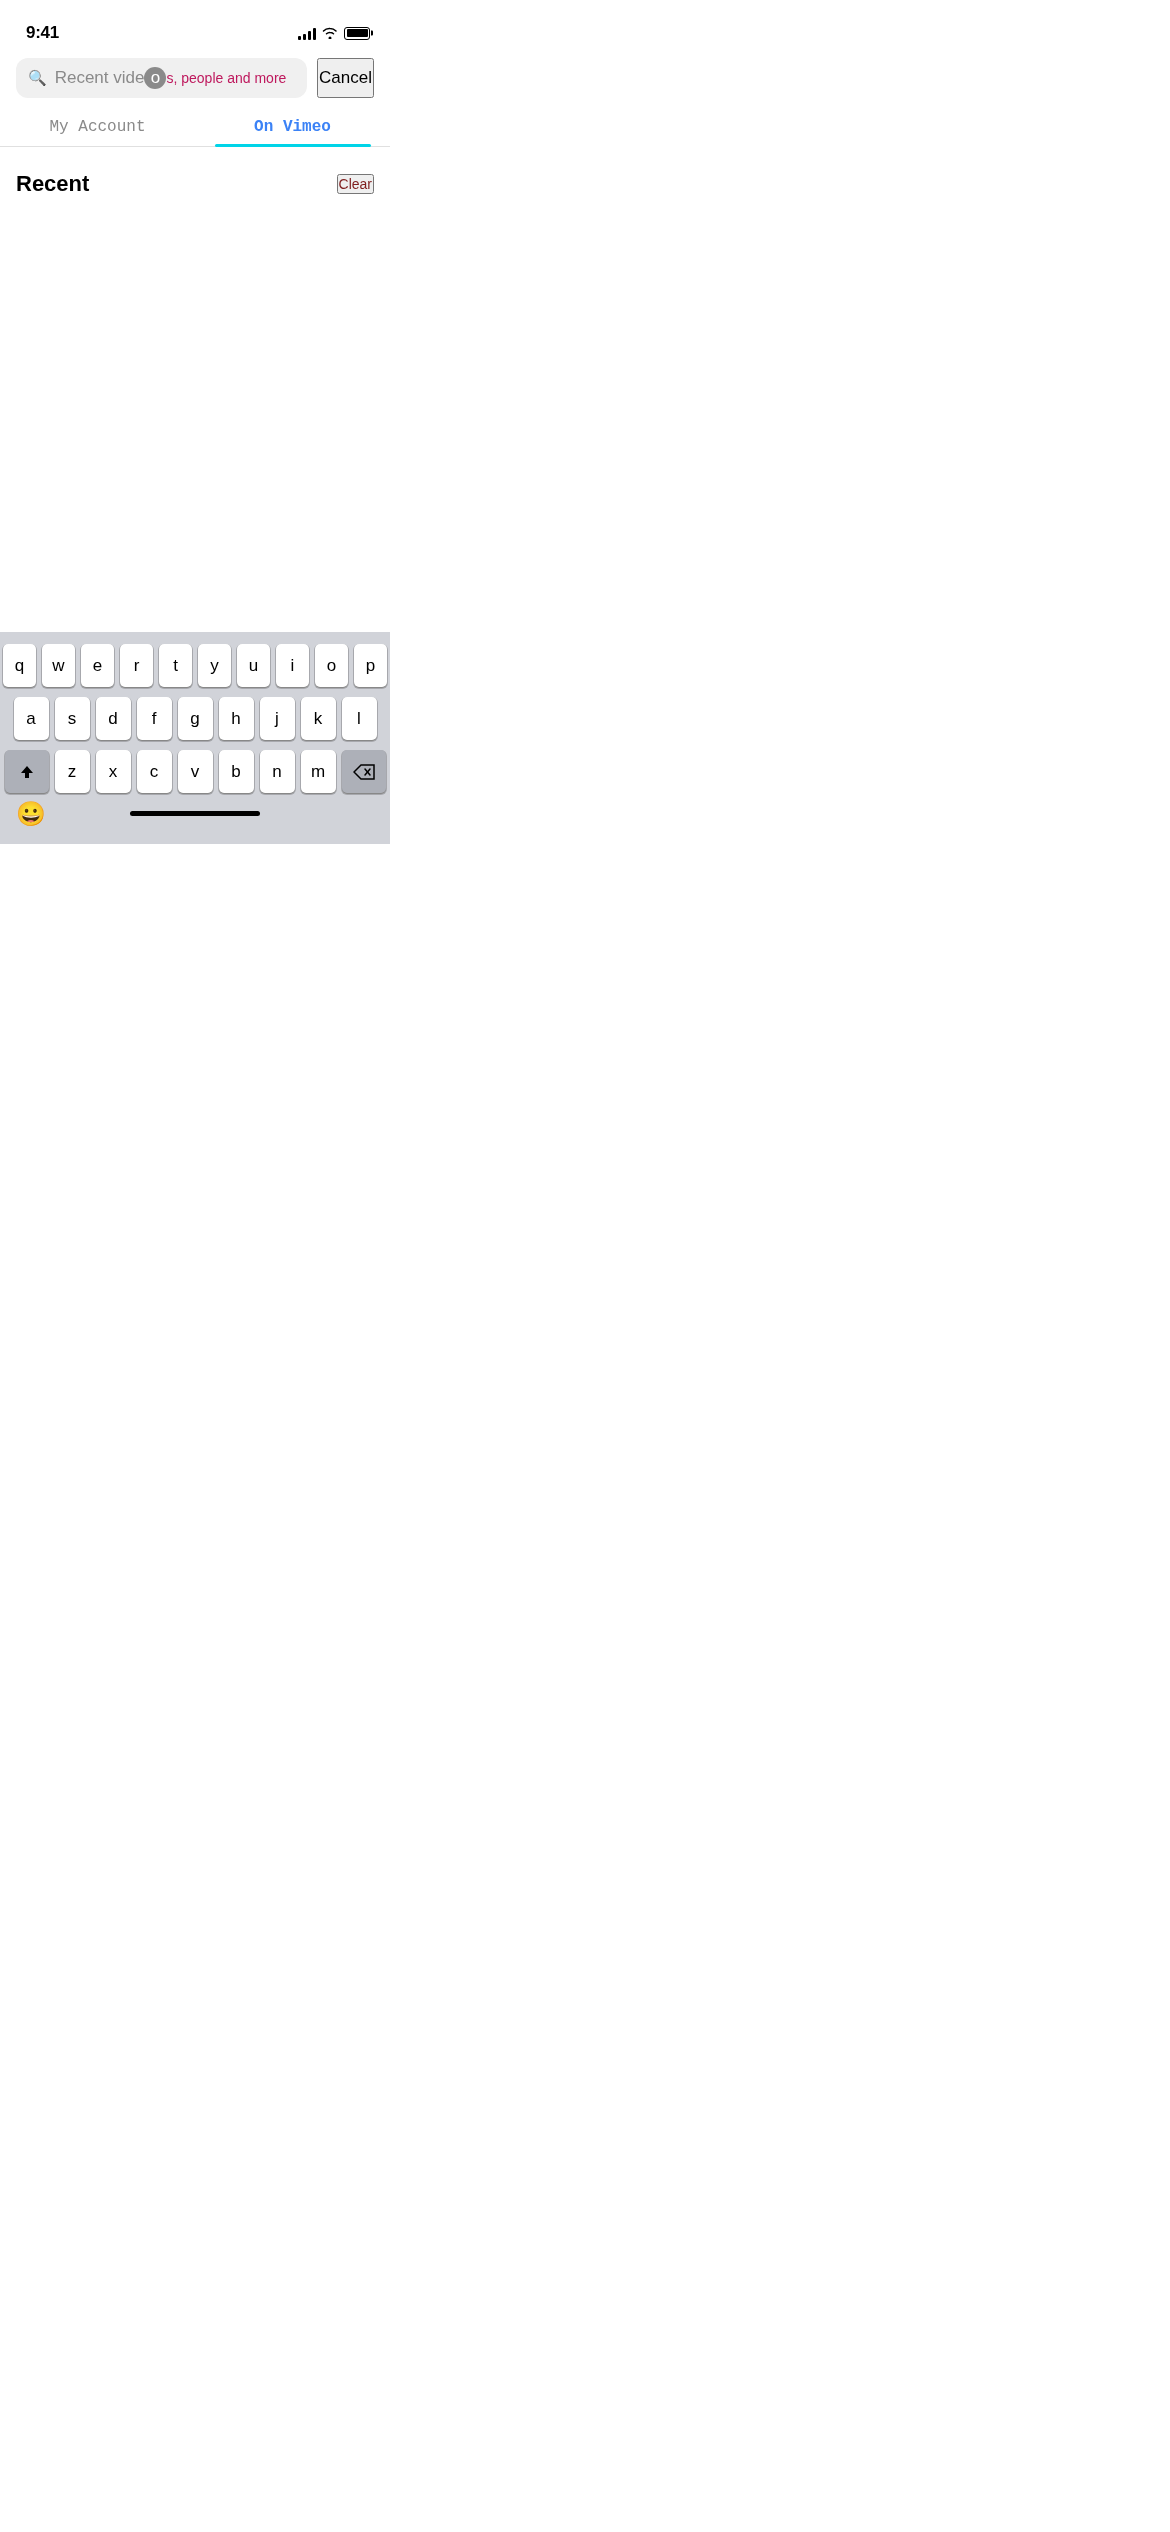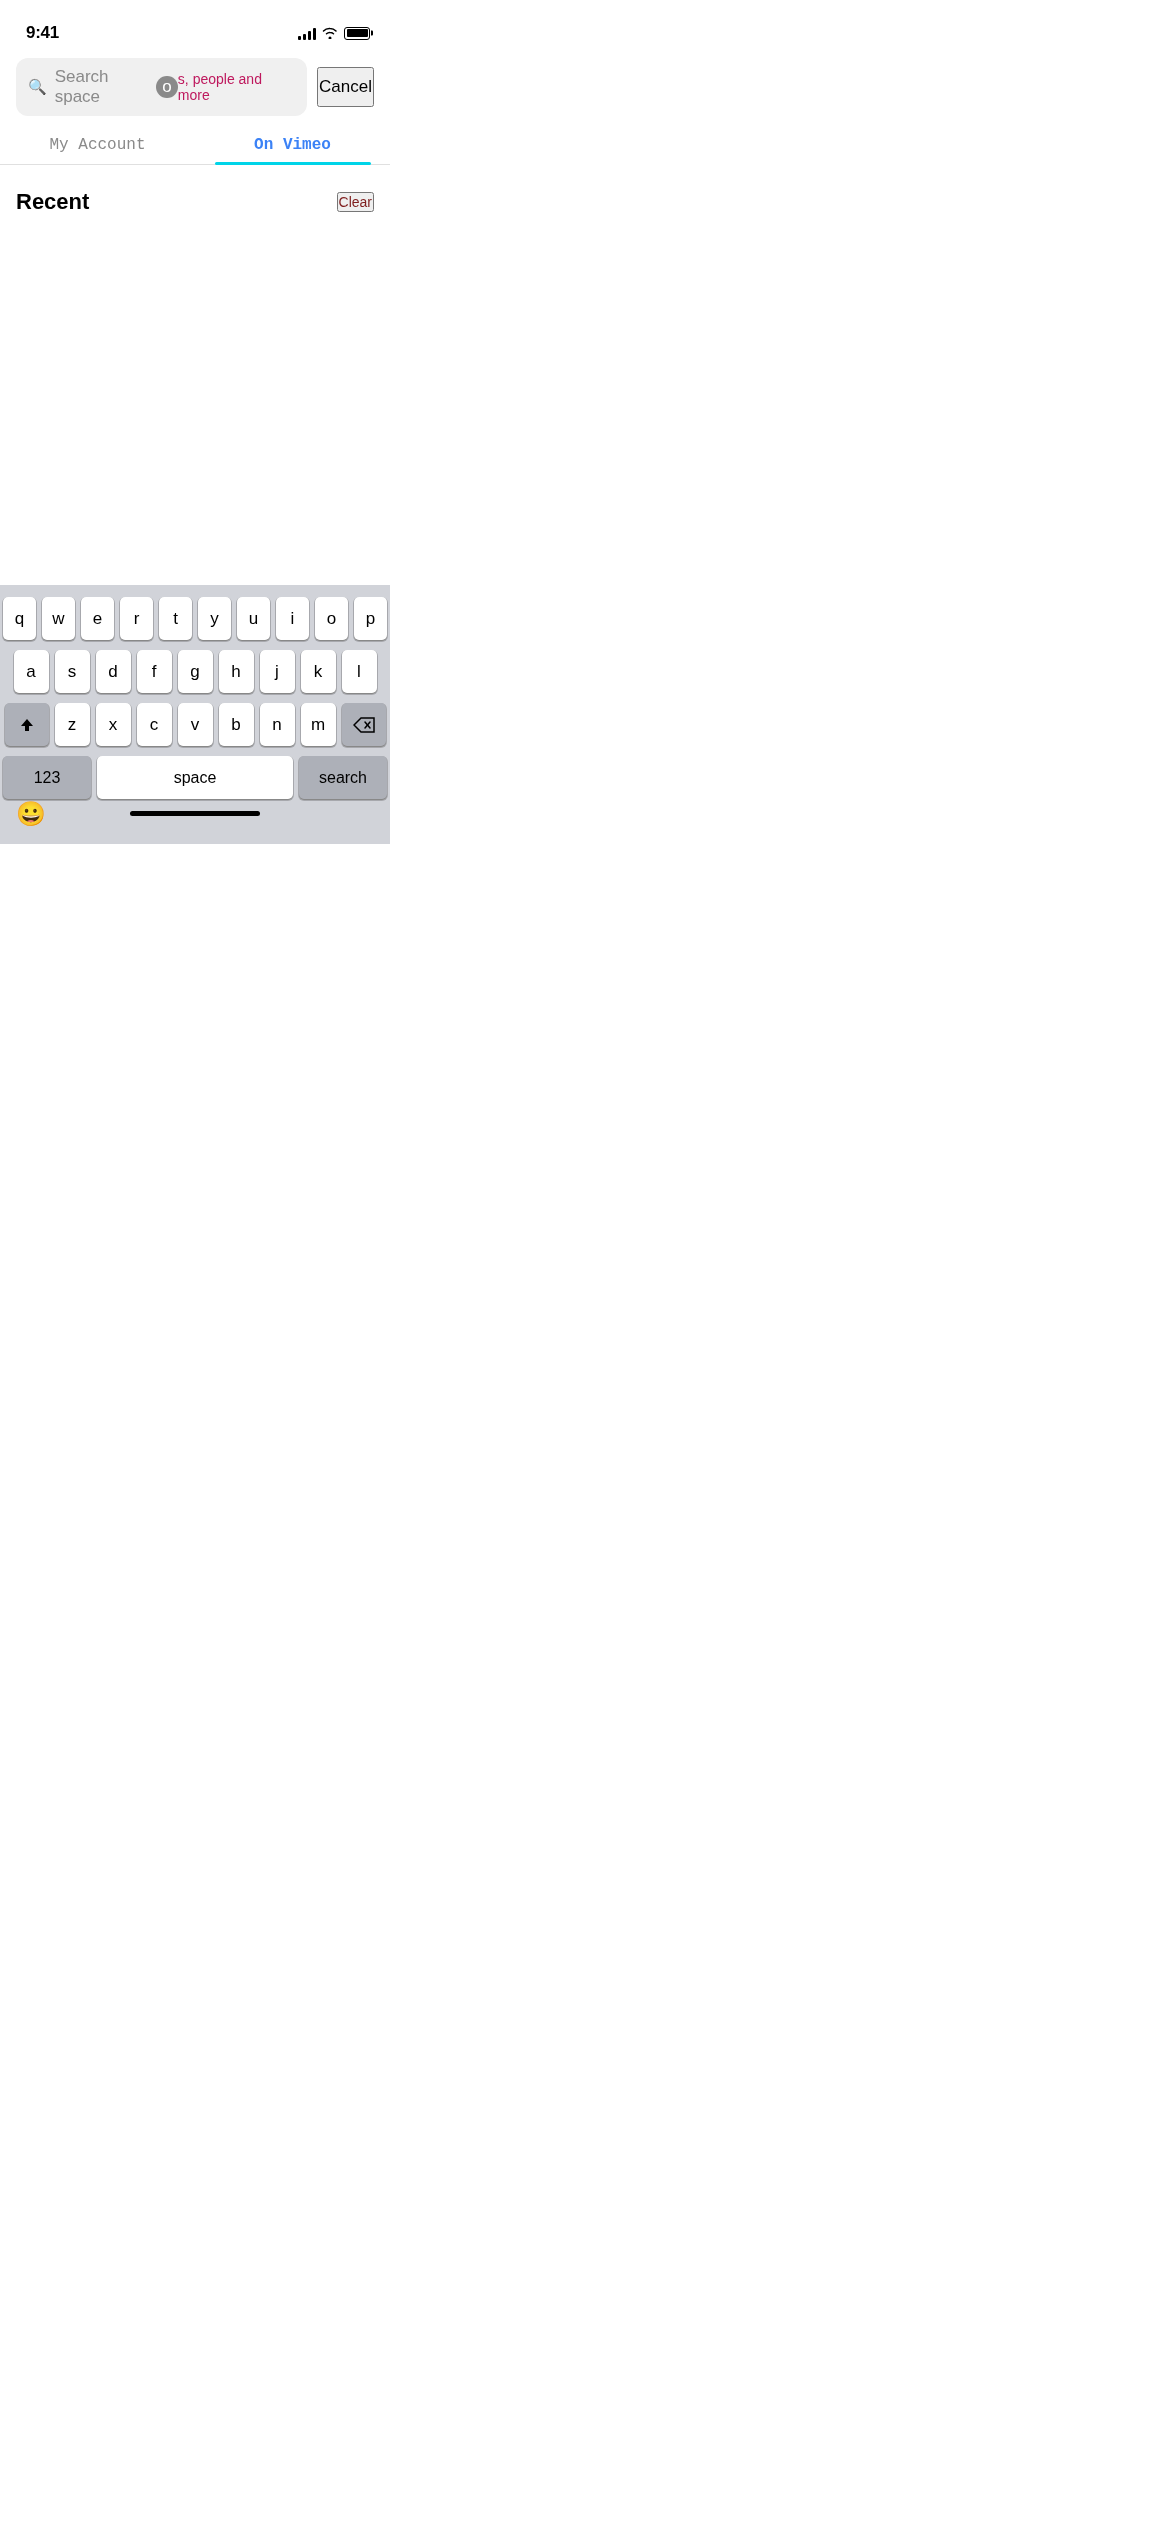--- a/index.html
+++ b/index.html
@@ -331,21 +331,21 @@
     <div class="battery-icon">
       <div class="battery-fill"></div>
     </div>
   </div>
 </div>
 
 <div class="search-bar-container">
   <div class="search-bar">
     <span class="search-bar-icon">🔍</span>
     <div style="display:flex;align-items:center;flex:1;">
-      <span style="font-size:17px;color:#8a8a8a;">Search space</span>
+      <span style="font-size:17px;color:#8a8a8a;">Recent vide</span>
       <span style="width:22px;height:22px;background:#8a8a8a;border-radius:50%;display:inline-flex;align-items:center;justify-content:center;">
         <span style="font-size:17px;color:#fff;">o</span>
       </span>
       <span style="font-size:14px;color:#be185d;">s, people and more</span>
     </div>
   </div>
   <button class="cancel-button">Cancel</button>
 </div>
 
 <div class="tabs-container">
@@ -409,23 +409,18 @@
       <div class="key special backspace-key">
         <svg width="22" height="16" viewBox="0 0 22 16">
           <path d="M8 1L1 8L8 15H21V1H8Z" fill="none" stroke="#000" stroke-width="1.5"></path>
           <line x1="12" y1="5" x2="17" y2="11" stroke="#000" stroke-width="1.5" stroke-linecap="round"></line>
           <line x1="17" y1="5" x2="12" y2="11" stroke="#000" stroke-width="1.5" stroke-linecap="round"></line>
         </svg>
       </div>
     </div>
   </div>
 
-  <div class="bottom-row">
-    <div class="key-123">123</div>
-    <div class="key-space">space</div>
-    <div class="key-search">search</div>
-  </div>
 
   <div class="emoji-row">
     <div class="emoji-key">😀</div>
     <div class="home-indicator"></div>
   </div>
 </div>
 
 </body></html>

